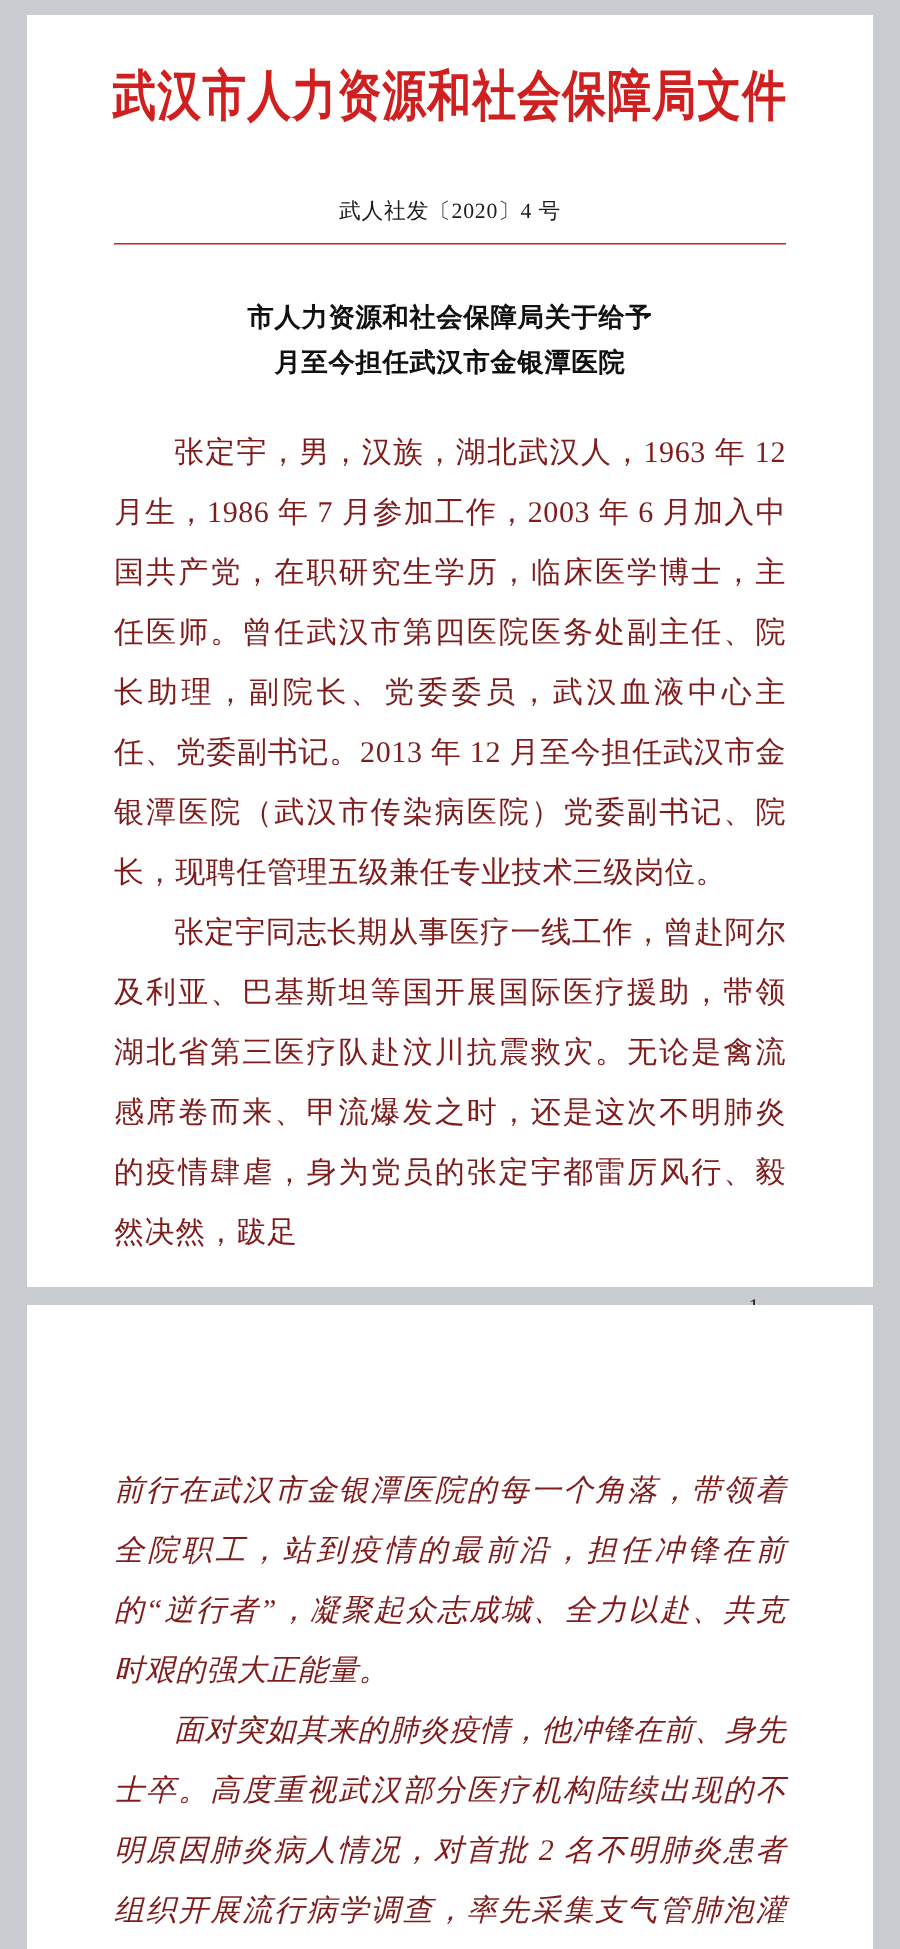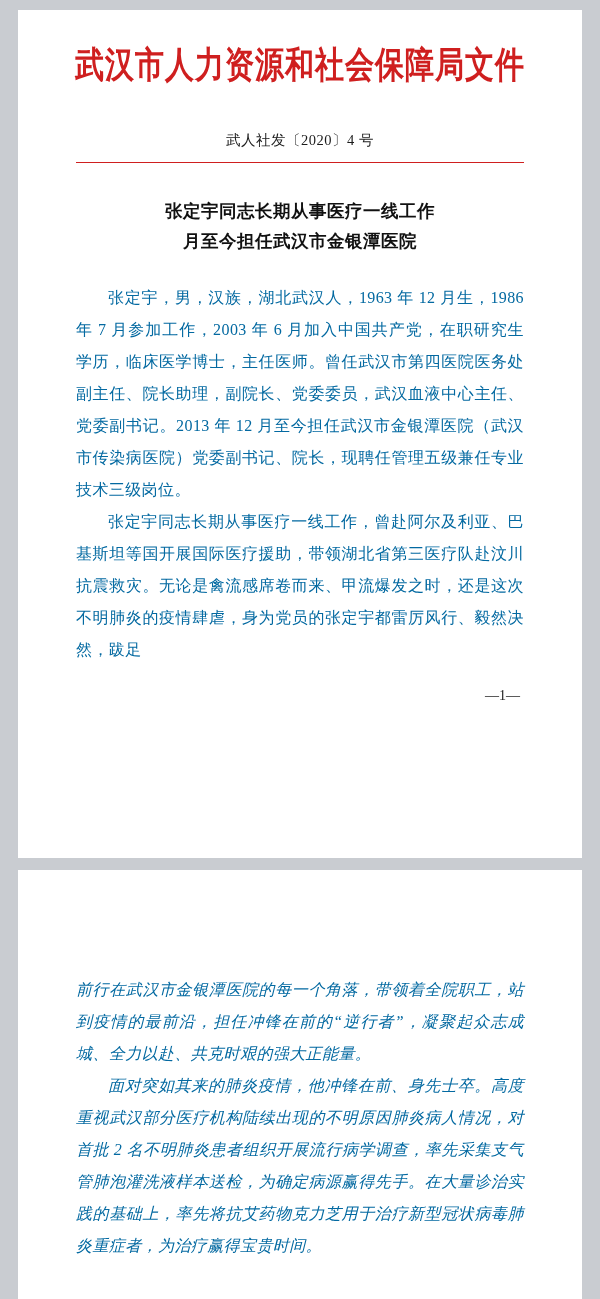--- a/index.html
+++ b/index.html
@@ -83,23 +83,23 @@
     font-weight: bold;
     color: #111;
     line-height: 1.7;
     margin-top: 34px;
     letter-spacing: 0.5px;
   }
 
   
   .body-text {
     margin-top: 26px;
-    font-size: 16px;
+    font-size: 20px;
     line-height: 2.0;
-    color: #0369a1;
+    color: #7f1d1d;
     text-align: justify;
     letter-spacing: 0.4px;
   }
   .body-text p {
     margin: 0;
   }
   .indent {
     text-indent: 2em;
   }
   .page-number {
@@ -125,21 +125,21 @@
     <div class="masthead">
       <div class="masthead-title">武汉市人力资源和社会保障局文件</div>
     </div>
 
     <div class="doc-number">武人社发〔2020〕4 号</div>
 
     <hr class="red-rule">
 
     <div class="page-inner">
       <div class="doc-title">
-        <div>张定宇同志长期从事医疗一线工作</div>
+        <div>市人力资源和社会保障局关于给予</div>
         <div>月至今担任武汉市金银潭医院</div>
       </div>
 
       <div class="body-text">
         <p class="indent">张定宇，男，汉族，湖北武汉人，1963 年 12 月生，1986 年 7 月参加工作，2003 年 6 月加入中国共产党，在职研究生学历，临床医学博士，主任医师。曾任武汉市第四医院医务处副主任、院长助理，副院长、党委委员，武汉血液中心主任、党委副书记。2013 年 12 月至今担任武汉市金银潭医院（武汉市传染病医院）党委副书记、院长，现聘任管理五级兼任专业技术三级岗位。</p>
         <p class="indent">张定宇同志长期从事医疗一线工作，曾赴阿尔及利亚、巴基斯坦等国开展国际医疗援助，带领湖北省第三医疗队赴汶川抗震救灾。无论是禽流感席卷而来、甲流爆发之时，还是这次不明肺炎的疫情肆虐，身为党员的张定宇都雷厉风行、毅然决然，跋足</p>
       </div>
 
       <div class="page-number">—1—</div>
     </div>

